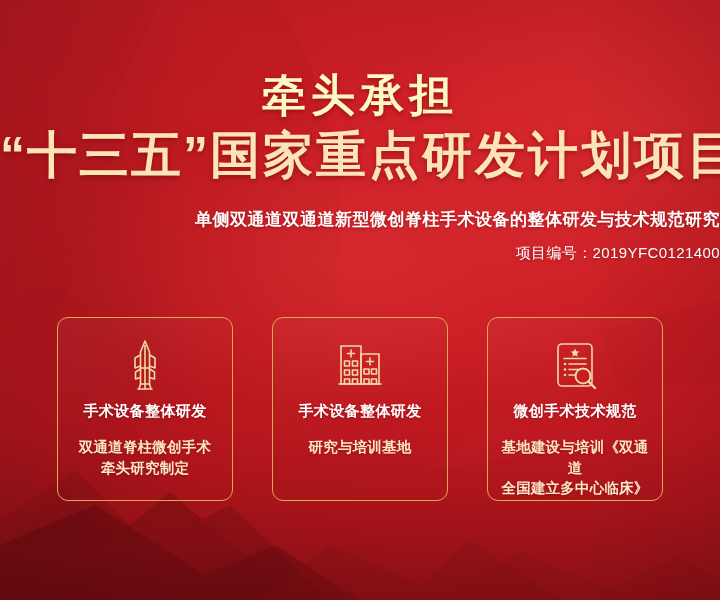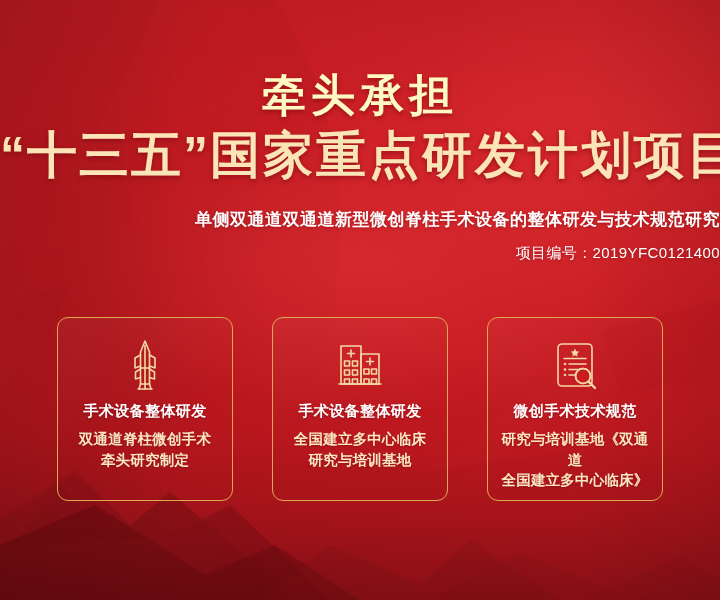--- a/index.html
+++ b/index.html
@@ -168,21 +168,21 @@
   .card-title {
     margin-top: 10px;
     font-size: 15px;
     font-weight: 700;
     letter-spacing: 0.4px;
     color: #ffffff;
     text-shadow: 0 1px 2px rgba(110,8,12,0.5);
     white-space: nowrap;
   }
   .card-body {
-    margin-top: 8px;
+    margin-top: 16px;
     font-size: 14.5px;
     font-weight: 700;
     line-height: 1.42;
     letter-spacing: 0.2px;
     color: #fbe6c3;
     text-align: center;
     text-shadow: 0 1px 2px rgba(110,8,12,0.45);
     width: 160px;
   }
 </style>
@@ -298,21 +298,20 @@
           <path d="M6 46 L48 46"></path>
 
           <path d="M11.5 41 L11.5 46 M16.5 41 L16.5 46 M11.5 41 L16.5 41"></path>
           <path d="M19.5 41 L19.5 46 M24.5 41 L24.5 46 M19.5 41 L24.5 41"></path>
           <path d="M31 41 L31 46 M36 41 L36 46 M31 41 L36 41"></path>
           <path d="M38.5 41 L38.5 46 M43.5 41 L43.5 46 M38.5 41 L43.5 41"></path>
         </svg>
       </div>
       <div class="card-title">手术设备整体研发</div>
       <div class="card-body">
-        <div>全国建立多中心临床</div>
         <div>研究与培训基地</div>
       </div>
     </div>
 
     <div class="card">
       <div class="card-icon">
         <svg viewBox="0 0 54 54" width="54" height="54" fill="none" stroke="#f3d9a4" stroke-width="1.6" stroke-linejoin="round" stroke-linecap="round">
 
           <rect x="10" y="6" width="34" height="42" rx="4"></rect>
 
@@ -327,19 +326,19 @@
           <circle cx="17" cy="37" r="1.3" fill="#f3d9a4" stroke="none"></circle>
           <path d="M21 37 L32 37"></path>
 
           <circle cx="35" cy="38" r="7.5" fill="#c81b22"></circle>
           <circle cx="35" cy="38" r="7.5"></circle>
           <path d="M40.6 43.6 L47 50" stroke-width="2.4"></path>
         </svg>
       </div>
       <div class="card-title">微创手术技术规范</div>
       <div class="card-body">
-        <div>研究与培训基地《双通道</div>
+        <div>基地建设与培训《双通道</div>
         <div>全国建立多中心临床》</div>
       </div>
     </div>
 
   </div>
 </div>
 
 </body></html>

